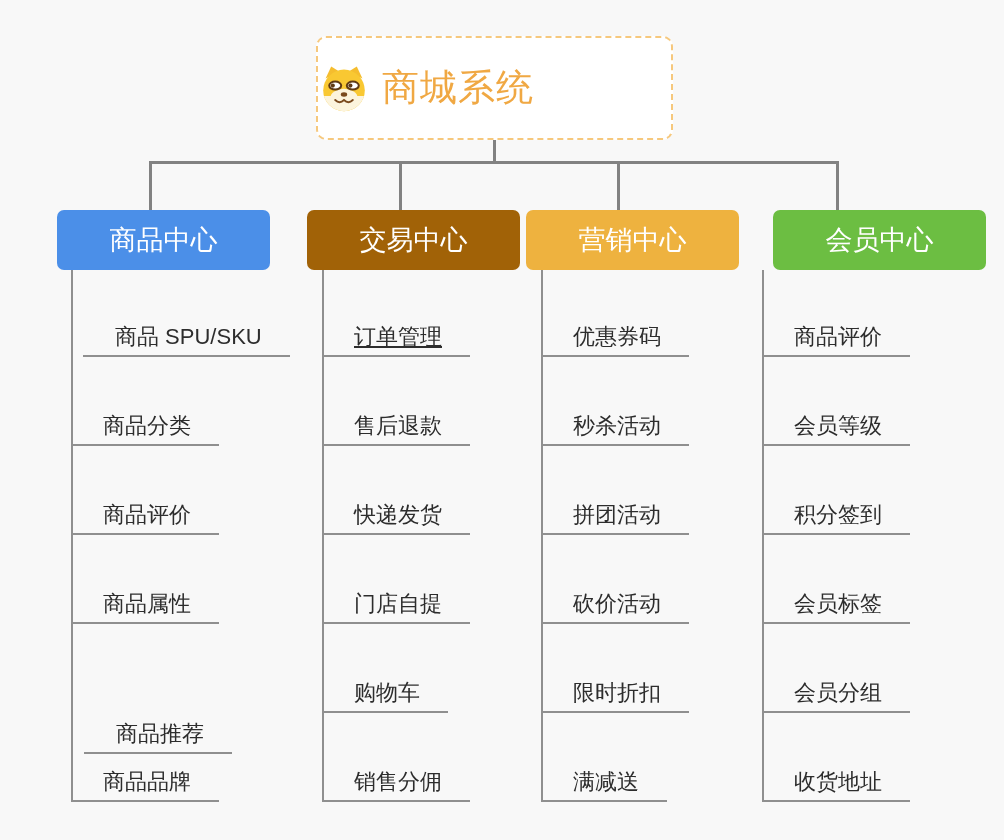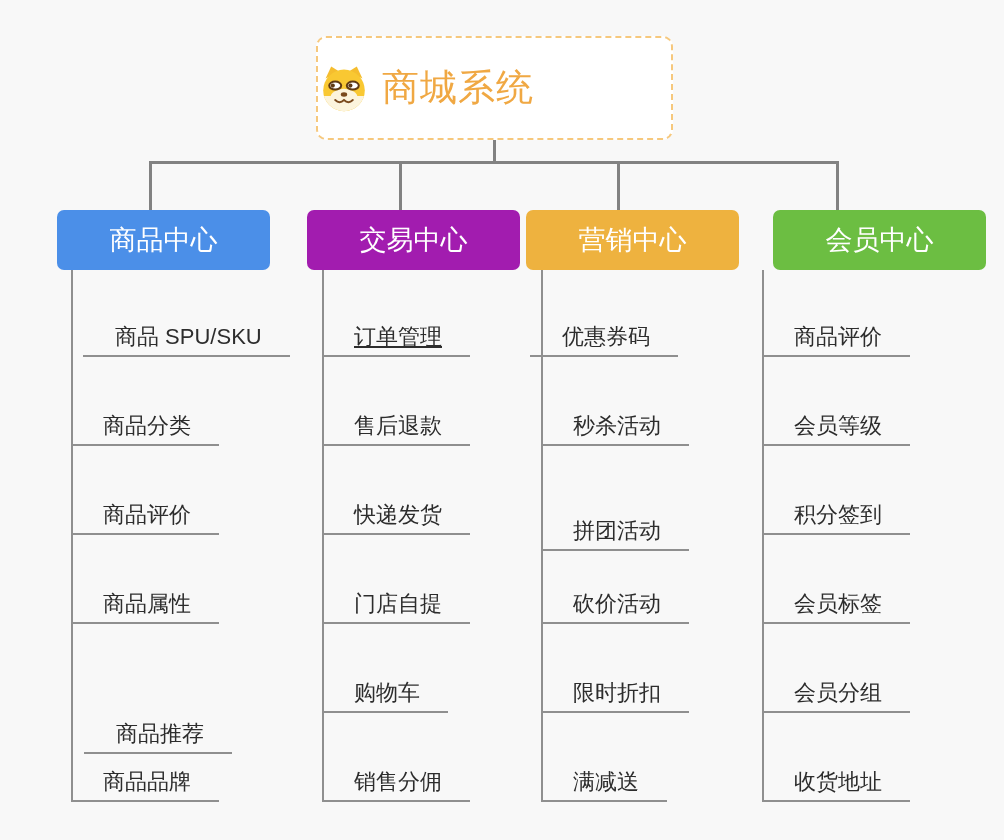--- a/index.html
+++ b/index.html
@@ -114,34 +114,34 @@
 
   <div class="branch-node" style="left: 57px; background-color: rgb(75, 143, 232);">商品中心</div>
   <div class="colline" style="left:71px; top:270px; height:532px;"></div>
   <div class="leaf-item" style="left:83px; top:323px;">商品 SPU/SKU</div>
   <div class="leaf-item" style="left:71px; top:412px;">商品分类</div>
   <div class="leaf-item" style="left:71px; top:501px;">商品评价</div>
   <div class="leaf-item" style="left:71px; top:590px;">商品属性</div>
   <div class="leaf-item" style="left:84px; top:679px;margin-top:41px;">商品推荐</div>
   <div class="leaf-item" style="left:71px; top:768px;">商品品牌</div>
 
-  <div class="branch-node" style="left: 307px; background-color: #a21caf;">交易中心</div>
+  <div class="branch-node" style="left: 307px; background-color: #a16207;">交易中心</div>
   <div class="colline" style="left:322px; top:270px; height:532px;"></div>
   <div class="leaf-item" style="left:322px; top:323px;text-decoration:underline;">订单管理</div>
   <div class="leaf-item" style="left:322px; top:412px;">售后退款</div>
   <div class="leaf-item" style="left:322px; top:501px;">快递发货</div>
   <div class="leaf-item" style="left:322px; top:590px;">门店自提</div>
   <div class="leaf-item" style="left:322px; top:679px;">购物车</div>
   <div class="leaf-item" style="left:322px; top:768px;">销售分佣</div>
 
   <div class="branch-node" style="left: 526px; background-color: rgb(238, 178, 63);">营销中心</div>
   <div class="colline" style="left:541px; top:270px; height:532px;"></div>
-  <div class="leaf-item" style="left:530px; top:323px;">优惠券码</div>
+  <div class="leaf-item" style="left:541px; top:323px;">优惠券码</div>
   <div class="leaf-item" style="left:541px; top:412px;">秒杀活动</div>
-  <div class="leaf-item" style="left:541px; top:501px;margin-top:16px;">拼团活动</div>
+  <div class="leaf-item" style="left:541px; top:501px;">拼团活动</div>
   <div class="leaf-item" style="left:541px; top:590px;">砍价活动</div>
   <div class="leaf-item" style="left:541px; top:679px;">限时折扣</div>
   <div class="leaf-item" style="left:541px; top:768px;">满减送</div>
 
   <div class="branch-node" style="left: 745px; background-color: rgb(108, 190, 66); margin-left: 28px;">会员中心</div>
   <div class="colline" style="left:762px; top:270px; height:532px;"></div>
   <div class="leaf-item" style="left:762px; top:323px;">商品评价</div>
   <div class="leaf-item" style="left:762px; top:412px;">会员等级</div>
   <div class="leaf-item" style="left:762px; top:501px;">积分签到</div>
   <div class="leaf-item" style="left:762px; top:590px;">会员标签</div>

